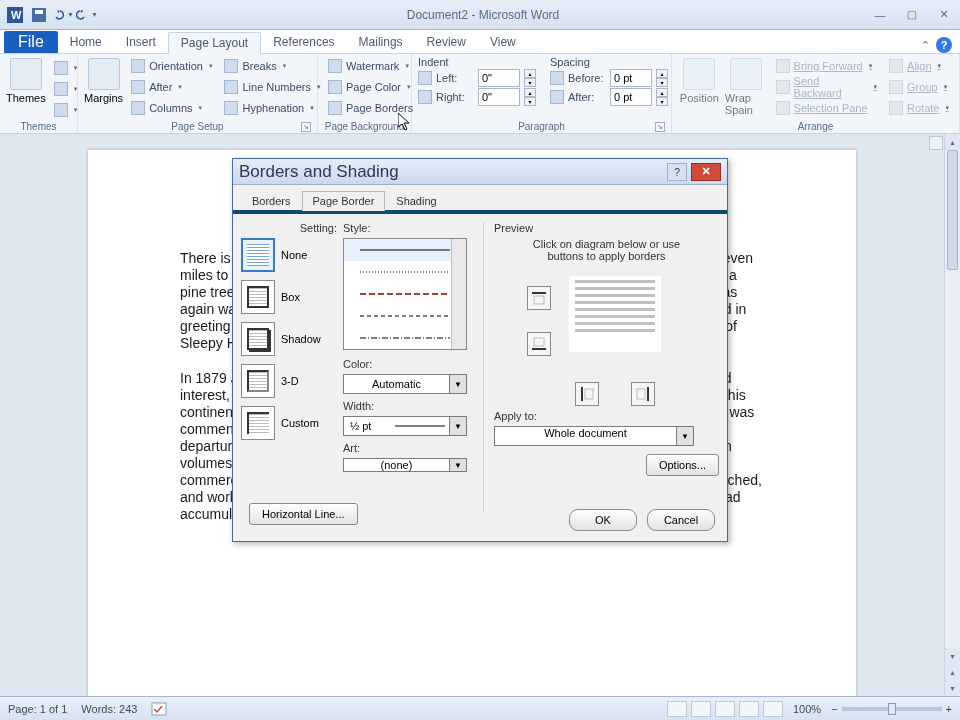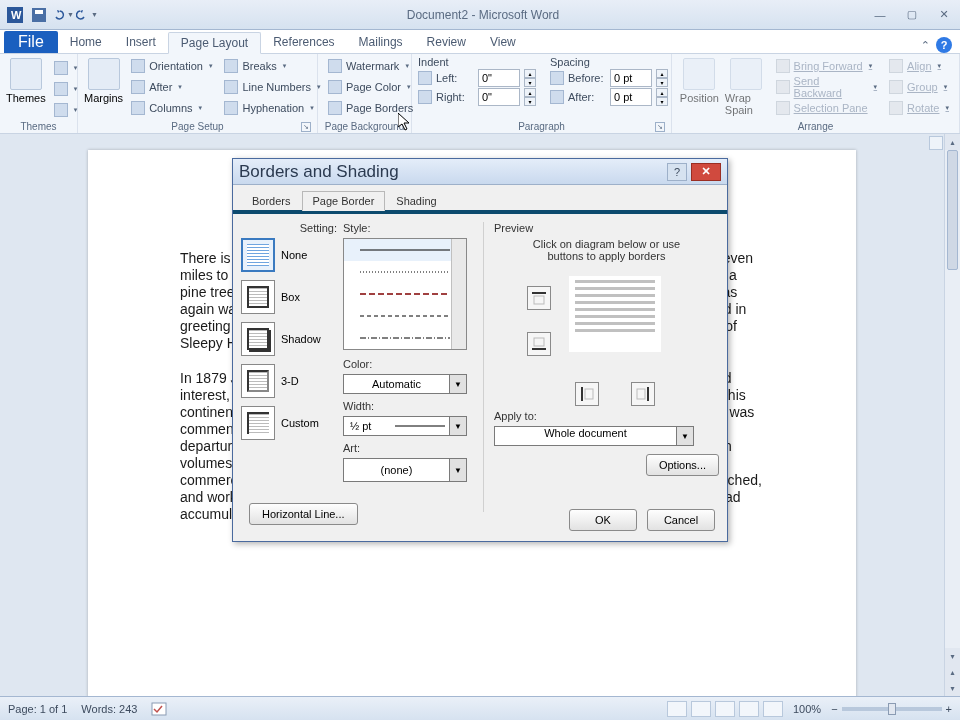--- a/index.html
+++ b/index.html
@@ -92,21 +92,21 @@
 .preview-page .line { height:3px; background:#c0c0c0; margin:4px 6px;}
 .pv-btn { width:24px; height:24px; border:1px solid #8a8a8a; background:#f6f6f6; display:flex; align-items:center; justify-content:center;}
 .pv-left-btns { position:absolute; left:0; top:16px; display:flex; flex-direction:column; gap:22px;}
 .pv-bot-btns { position:absolute; left:48px; bottom:-26px; display:flex; gap:32px;}
 .apply-row { margin-top:30px;}
 .apply-combo { width:200px; height:20px; border:1px solid #7a7a7a; background:#fff; display:flex;}
 .apply-combo .combo-txt{ text-align:center; padding:0 6px;}
 .opts-btn, .dlg-btn { height:22px; border:1px solid #8a8a8a; background:linear-gradient(#fefefe,#e2e2e2); font-size:11px; padding:0 12px; border-radius:3px;}
 .hline-btn { margin:6px 8px; }
 .dlg-buttons { position:absolute; right:12px; bottom:10px; display:flex; gap:10px;}
-.dlg-btn { width:68px;}
+.dlg-btn { width:68px;border-radius:9px;}
 svg{display:block;}
 .cursor { position:absolute; left:398px; top:113px; pointer-events:none;}
 </style>
 </head>
 <body>
 
 <div class="titlebar">
   <div class="qat">
     <div class="qat-btn">
         <svg width="16" height="16">
@@ -474,21 +474,21 @@
         </div>
       <div class="sect-label" style="margin-top:6px;">Width:</div>
       <div class="combo">
           <span class="combo-txt" style="text-align:left;padding-left:6px;">½ pt</span>
           <svg width="50" height="6" style="margin-right:4px;">
             <line x1="0" y1="3" x2="50" y2="3" stroke="#000"></line>
           </svg>
           <div class="combo-btn">▼</div>
         </div>
       <div class="sect-label" style="margin-top:6px;">Art:</div>
-      <div class="combo" style="height:24px;">
+      <div class="combo" style="height:14px;">
           <span class="combo-txt">(none)</span>
           <div class="combo-btn">▼</div>
         </div>
     </div>
 
     <div class="col-preview">
       <div class="sect-label">Preview</div>
       <div class="preview-hint">Click on diagram below or use buttons to apply borders</div>
       <div class="preview-box">
         <div class="pv-left-btns">

